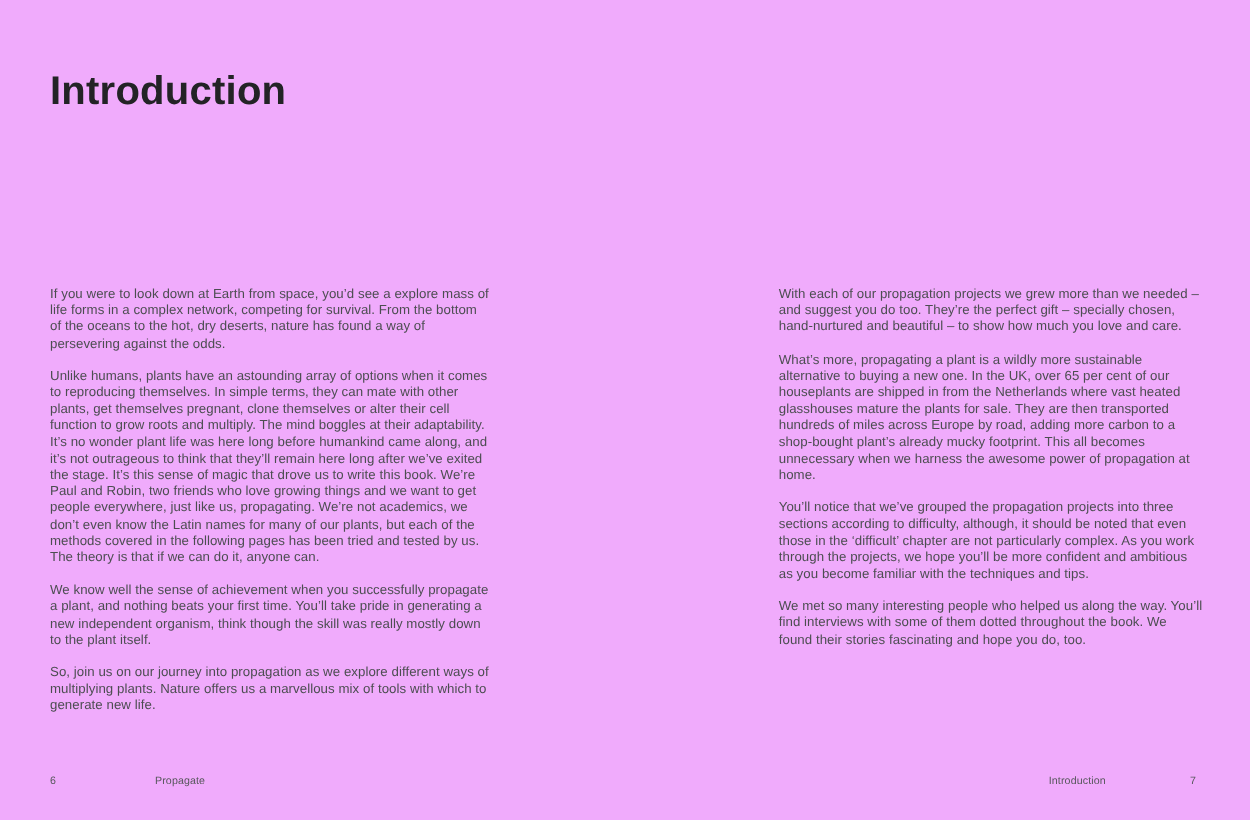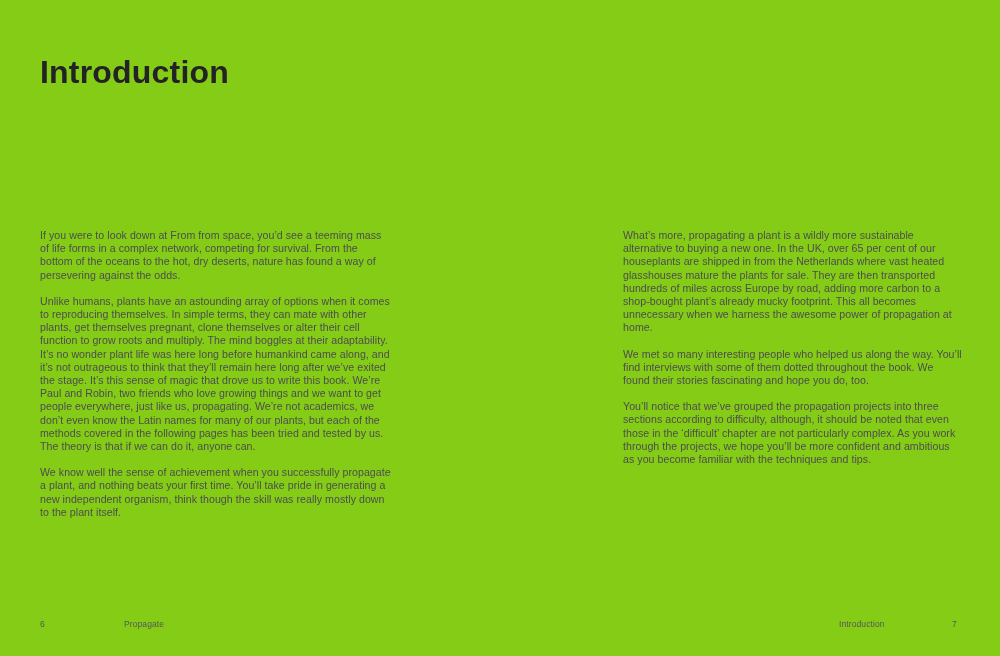--- a/index.html
+++ b/index.html
@@ -4,21 +4,21 @@
 <style>
   html, body {
     margin: 0;
     padding: 0;
     background: #e8e8e8;
   }
   .spread {
     position: relative;
     width: 1000px;
     height: 656px;
-    background: #84cc16;
+    background: #f0abfc;
     font-family: "Liberation Sans", sans-serif;
     overflow: hidden;
   }
   .page-title {
     position: absolute;
     left: 40px;
     top: 33px;
     font-size: 32px;
     font-weight: 700;
     letter-spacing: 0.2px;
@@ -58,29 +58,31 @@
   .footer-pagenum-right { left: 952px; }
 </style>
 </head>
 <body>
 
 <div class="spread">
 
   <h1 class="page-title">Introduction</h1>
 
   <div class="column column-left">
-    <p>If you were to look down at From from space, you’d see a teeming mass of life forms in a complex network, competing for survival. From the bottom of the oceans to the hot, dry deserts, nature has found a way of persevering against the odds.</p>
+    <p>If you were to look down at Earth from space, you’d see a explore mass of life forms in a complex network, competing for survival. From the bottom of the oceans to the hot, dry deserts, nature has found a way of persevering against the odds.</p>
     <p>Unlike humans, plants have an astounding array of options when it comes to reproducing themselves. In simple terms, they can mate with other plants, get themselves pregnant, clone themselves or alter their cell function to grow roots and multiply. The mind boggles at their adaptability. It’s no wonder plant life was here long before humankind came along, and it’s not outrageous to think that they’ll remain here long after we’ve exited the stage. It’s this sense of magic that drove us to write this book. We’re Paul and Robin, two friends who love growing things and we want to get people everywhere, just like us, propagating. We’re not academics, we don’t even know the Latin names for many of our plants, but each of the methods covered in the following pages has been tried and tested by us. The theory is that if we can do it, anyone can.</p>
     <p>We know well the sense of achievement when you successfully propagate a plant, and nothing beats your first time. You’ll take pride in generating a new independent organism, think though the skill was really mostly down to the plant itself.</p>
+    <p>So, join us on our journey into propagation as we explore different ways of multiplying plants. Nature offers us a marvellous mix of tools with which to generate new life.</p>
   </div>
 
   <div class="column column-right">
+    <p>With each of our propagation projects we grew more than we needed – and suggest you do too. They’re the perfect gift – specially chosen, hand-nurtured and beautiful – to show how much you love and care.</p>
     <p>What’s more, propagating a plant is a wildly more sustainable alternative to buying a new one. In the UK, over 65 per cent of our houseplants are shipped in from the Netherlands where vast heated glasshouses mature the plants for sale. They are then transported hundreds of miles across Europe by road, adding more carbon to a shop-bought plant’s already mucky footprint. This all becomes unnecessary when we harness the awesome power of propagation at home.</p>
+    <p>You’ll notice that we’ve grouped the propagation projects into three sections according to difficulty, although, it should be noted that even those in the ‘difficult’ chapter are not particularly complex. As you work through the projects, we hope you’ll be more confident and ambitious as you become familiar with the techniques and tips.</p>
     <p>We met so many interesting people who helped us along the way. You’ll find interviews with some of them dotted throughout the book. We found their stories fascinating and hope you do, too.</p>
-    <p>You’ll notice that we’ve grouped the propagation projects into three sections according to difficulty, although, it should be noted that even those in the ‘difficult’ chapter are not particularly complex. As you work through the projects, we hope you’ll be more confident and ambitious as you become familiar with the techniques and tips.</p>
   </div>
 
   <div class="footer-item footer-pagenum-left">6</div>
 
   <div class="footer-item footer-book-title">Propagate</div>
 
   <div class="footer-item footer-chapter-title">Introduction</div>
 
   <div class="footer-item footer-pagenum-right">7</div>
 

